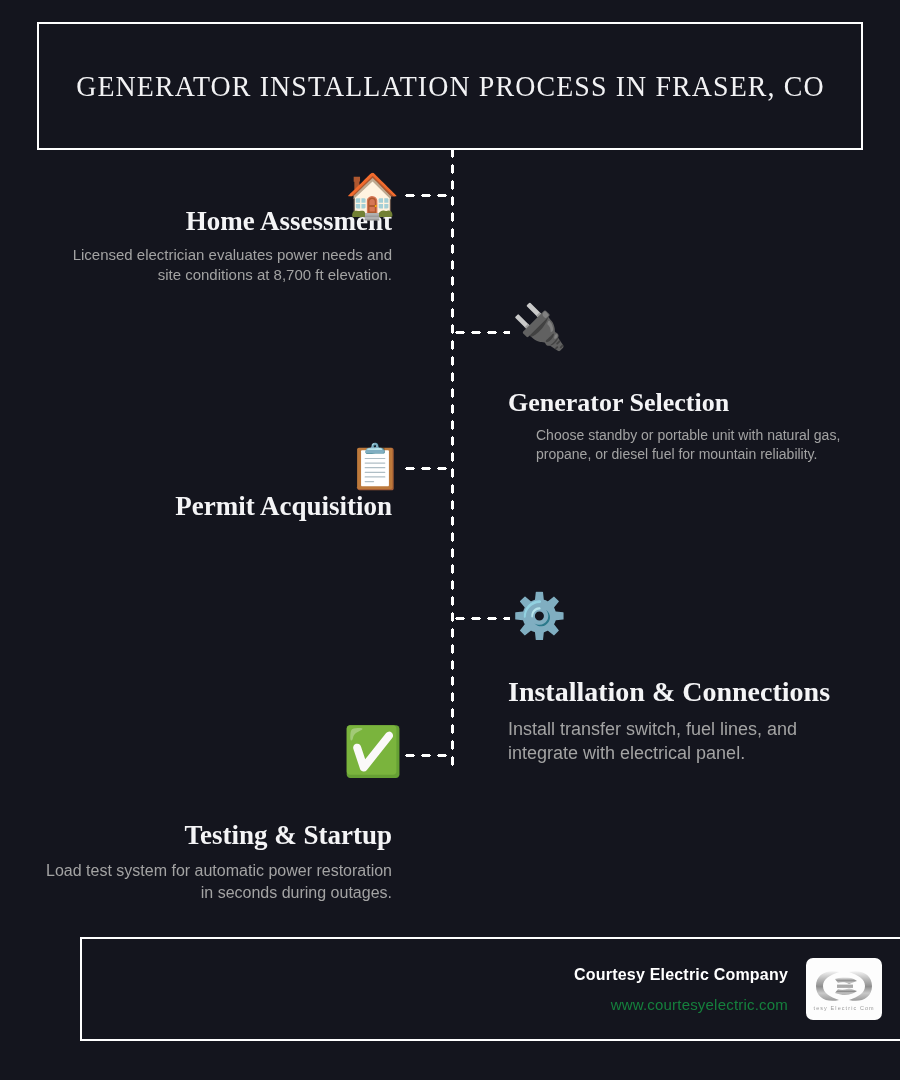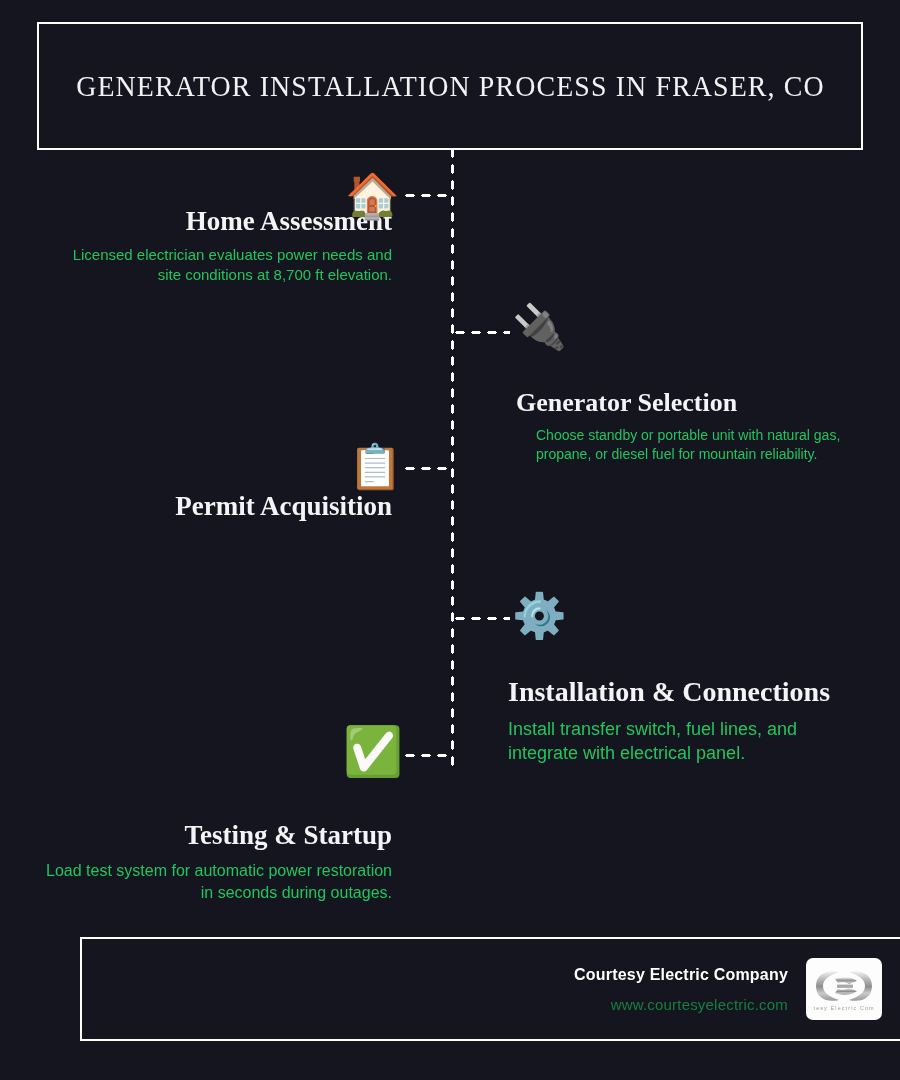--- a/index.html
+++ b/index.html
@@ -57,21 +57,21 @@
     filter:saturate(1.05);
   }
 
   .step .title{
     font-family:"Liberation Serif", serif;
     color:#f4f4f6;
     font-weight:700;
     white-space:nowrap;
   }
   .step .desc{
-    color:#22c55e;
+    color:#a3a3a3;
     line-height:1.35;
   }
 
   
   .step.right .title,
   .step.right .desc{ text-align:left; }
   .step.left  .title,
   .step.left  .desc{ text-align:right; }
 
   
@@ -128,21 +128,21 @@
 <div class="branch" style="left:402px; top:753px; width:50px;"></div>
 
 <div class="step left" style="left:40px; top:170px; width:352px;">
   <div class="icon" style="left:305px; top:4px;">🏠</div>
   <div class="title" style="font-size:27px; margin-top:36px;">Home Assessment</div>
   <div class="desc" style="font-size:15px; margin-top:8px; padding-left:10px;">Licensed electrician evaluates power needs and site conditions at 8,700 ft elevation.</div>
 </div>
 
 <div class="step right" style="left:508px; top:305px; width:356px;">
   <div class="icon" style="left:4px; top:0px;">🔌</div>
-  <div class="title" style="font-size:26px; margin-top:83px;margin-left:8px;">Generator Selection</div>
+  <div class="title" style="font-size:26px; margin-top:83px;">Generator Selection</div>
   <div class="desc" style="font-size:14px; margin-top:8px;margin-left:28px;">Choose standby or portable unit with natural gas, propane, or diesel fuel for mountain reliability.</div>
 </div>
 
 <div class="step left" style="left:40px; top:443px; width:352px;">
   <div class="icon" style="left:308px; top:2px;">📋</div>
   <div class="title" style="font-size:27px; margin-top:48px;">Permit Acquisition</div>
 </div>
 
 <div class="step right" style="left:508px; top:594px; width:356px;">
   <div class="icon" style="left:4px; top:0px;">⚙️</div>

